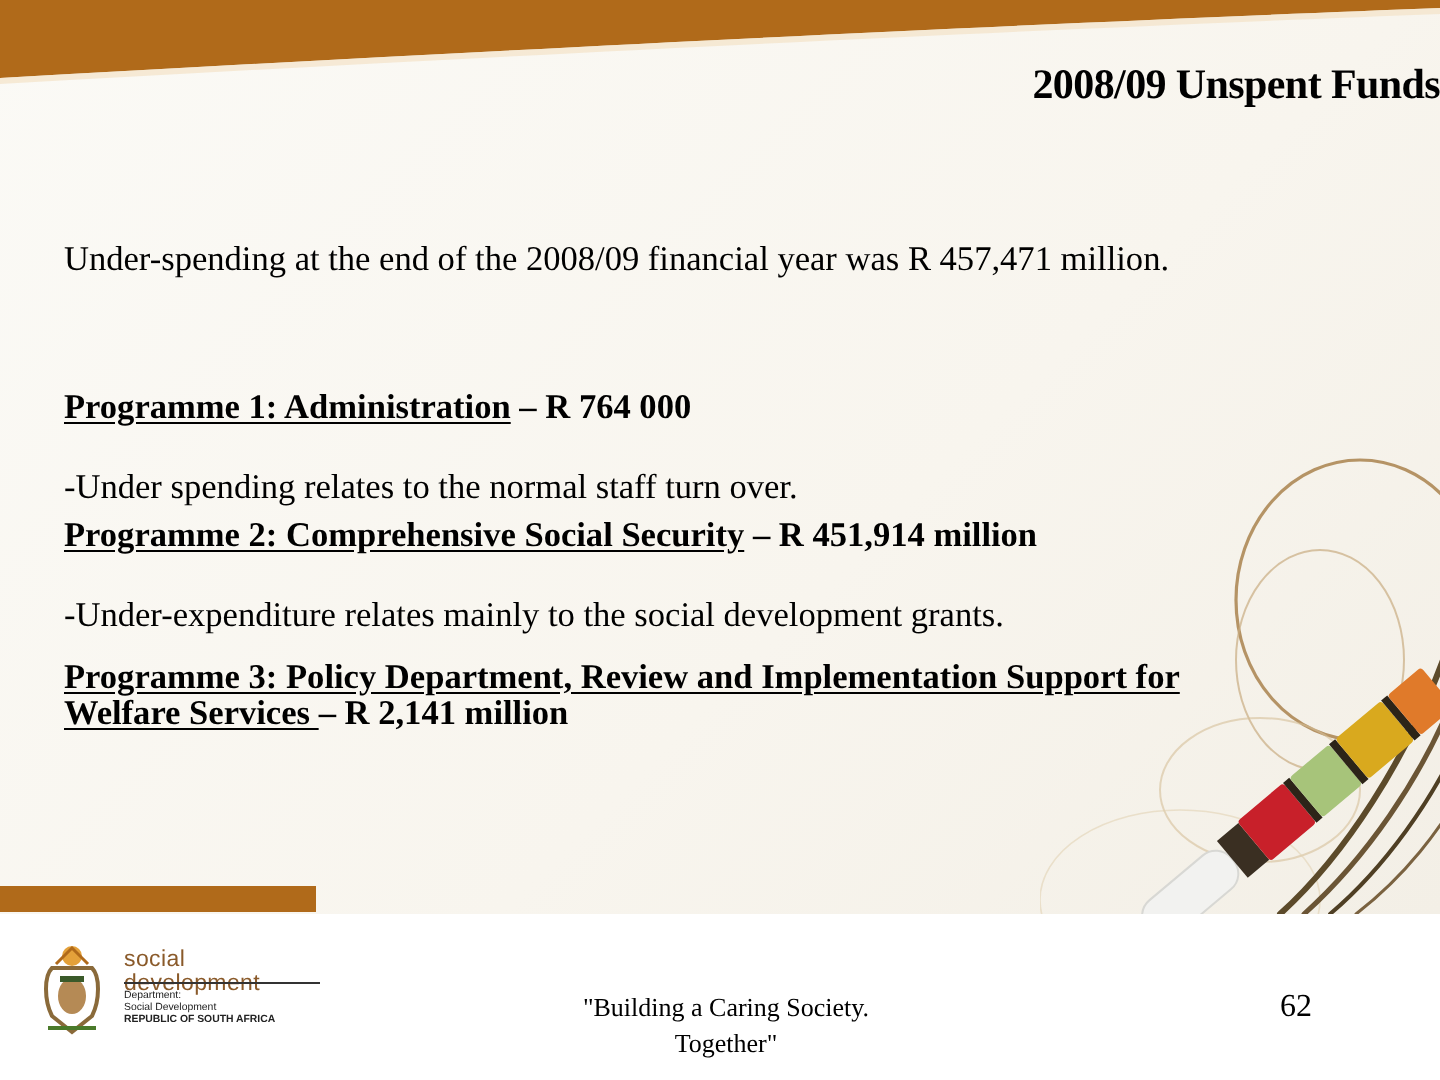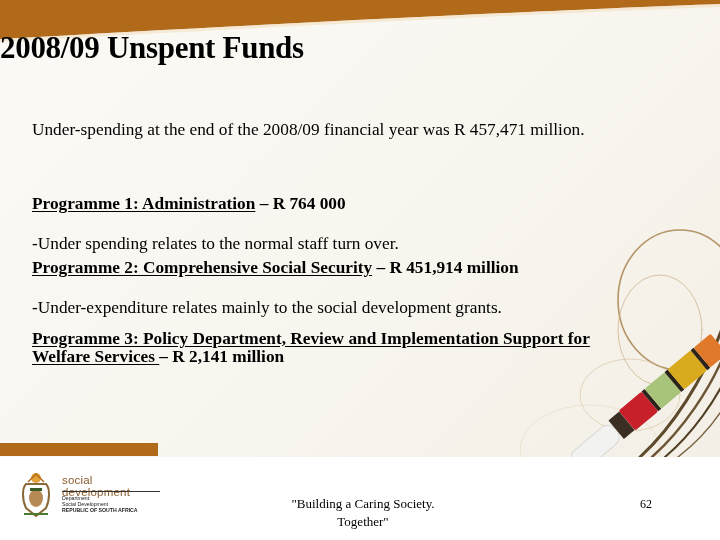--- a/index.html
+++ b/index.html
@@ -23,23 +23,23 @@
     }
     .header-band {
       position: absolute;
       left: 0; top: 0;
       width: 720px; height: 60px;
     }
     .title {
       position: absolute;
       left: 0; top: 30px;
       width: 720px;
-      text-align: left;
+      text-align: right;
       font-weight: bold;
-      font-size: 31px;
+      font-size: 21px;
       letter-spacing: -0.3px;
     }
     .body-text {
       position: absolute;
       left: 32px;
       width: 660px;
       font-size: 17.3px;
       line-height: 20px;
       white-space: pre-line;
       margin-top: 32px;
@@ -101,21 +101,21 @@
       left: 268px; top: 495px;
       width: 190px;
       text-align: center;
       font-size: 13px;
       line-height: 18px;
       white-space: pre-line;
     }
     .page-number {
       position: absolute;
       left: 640px; top: 495px;
-      font-size: 12px;
+      font-size: 16px;
       line-height: 18px;
     }
   </style>
 </head>
 <body>
 
 <div class="slide-bg"></div>
 
 <svg class="header-band" viewBox="0 0 720 60" preserveAspectRatio="none">
   <path d="M0,0 L720,0 L720,4 C560,10 300,22 0,39 Z" fill="#b06a1a"></path>

